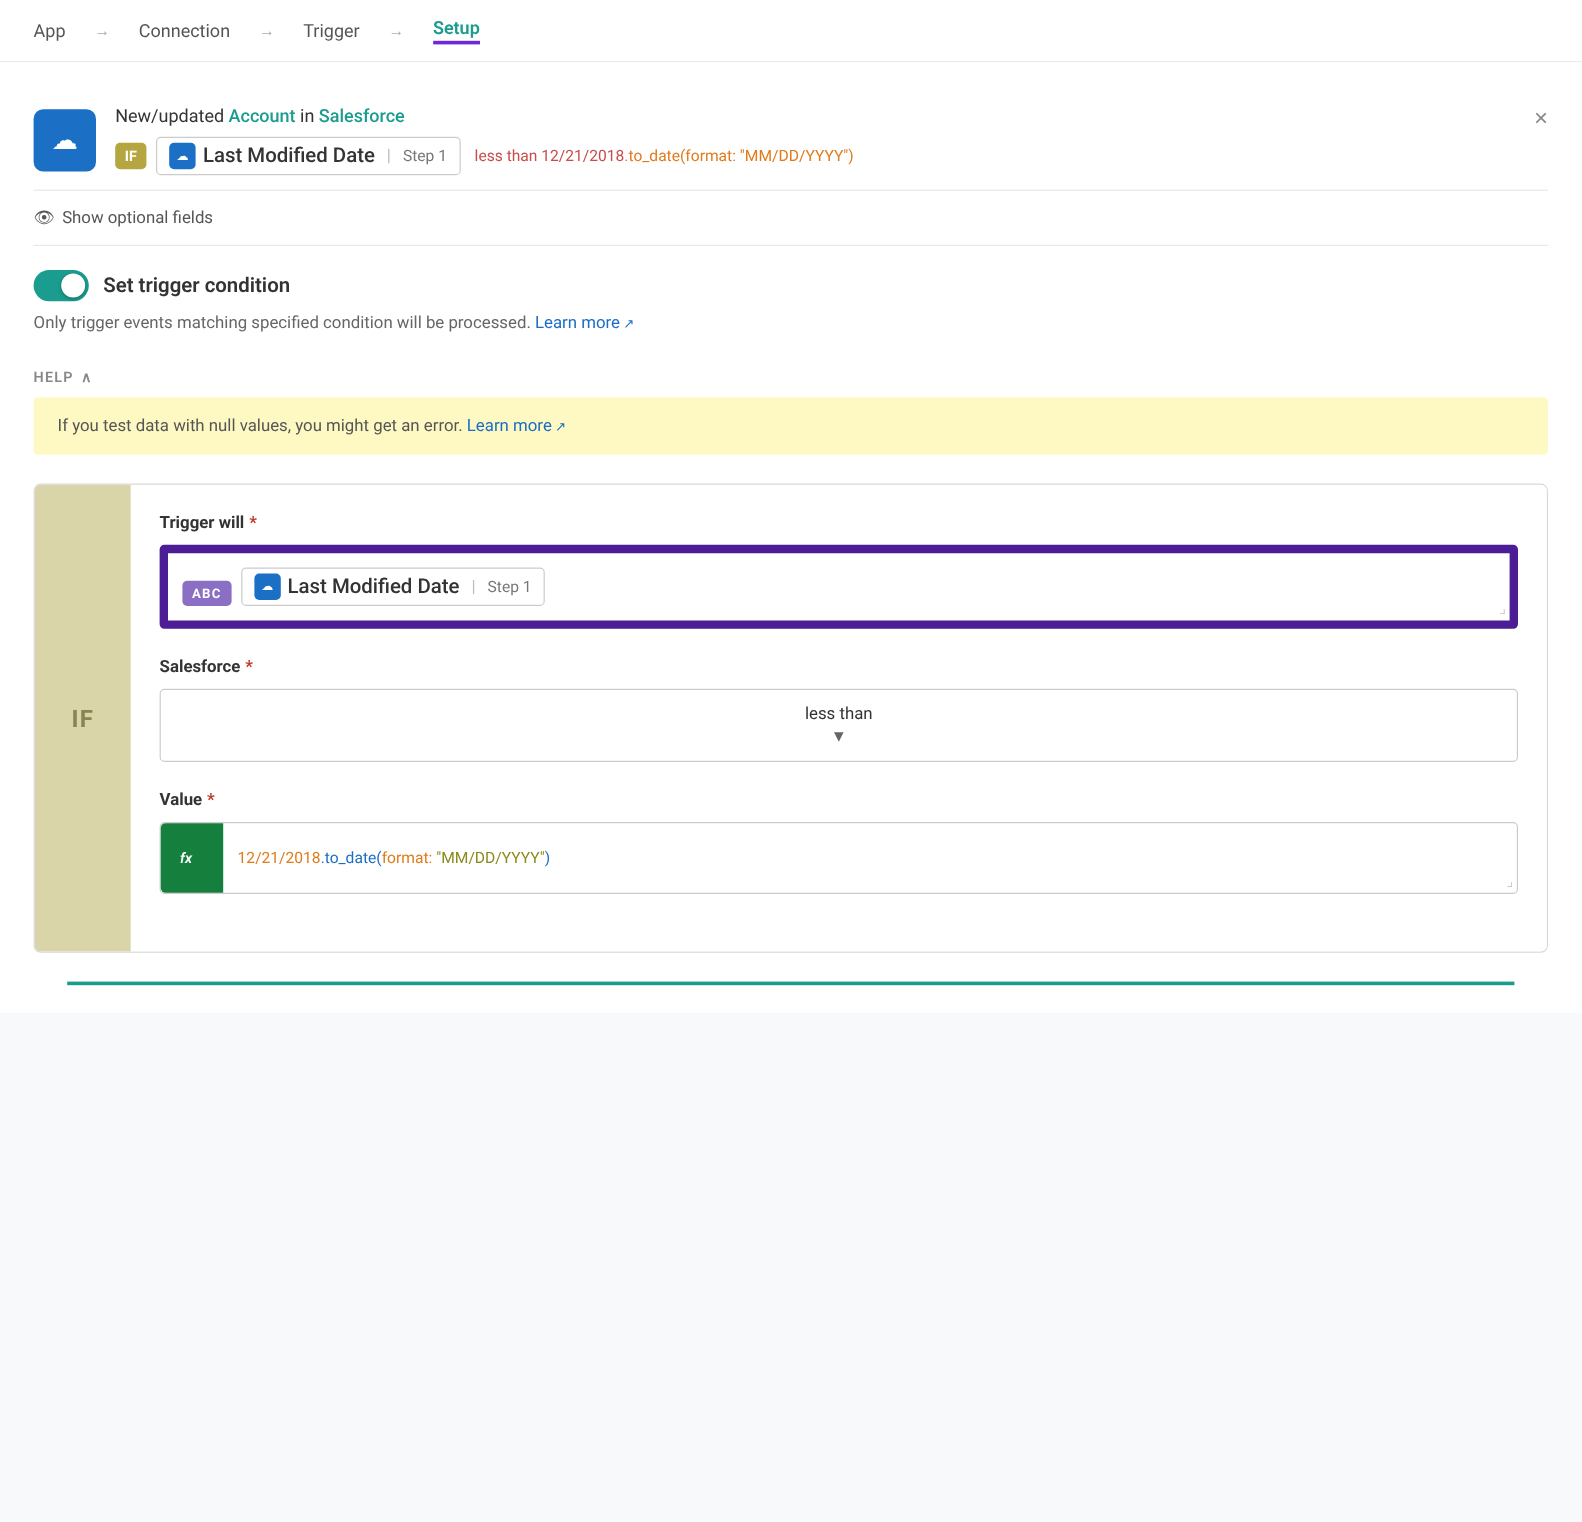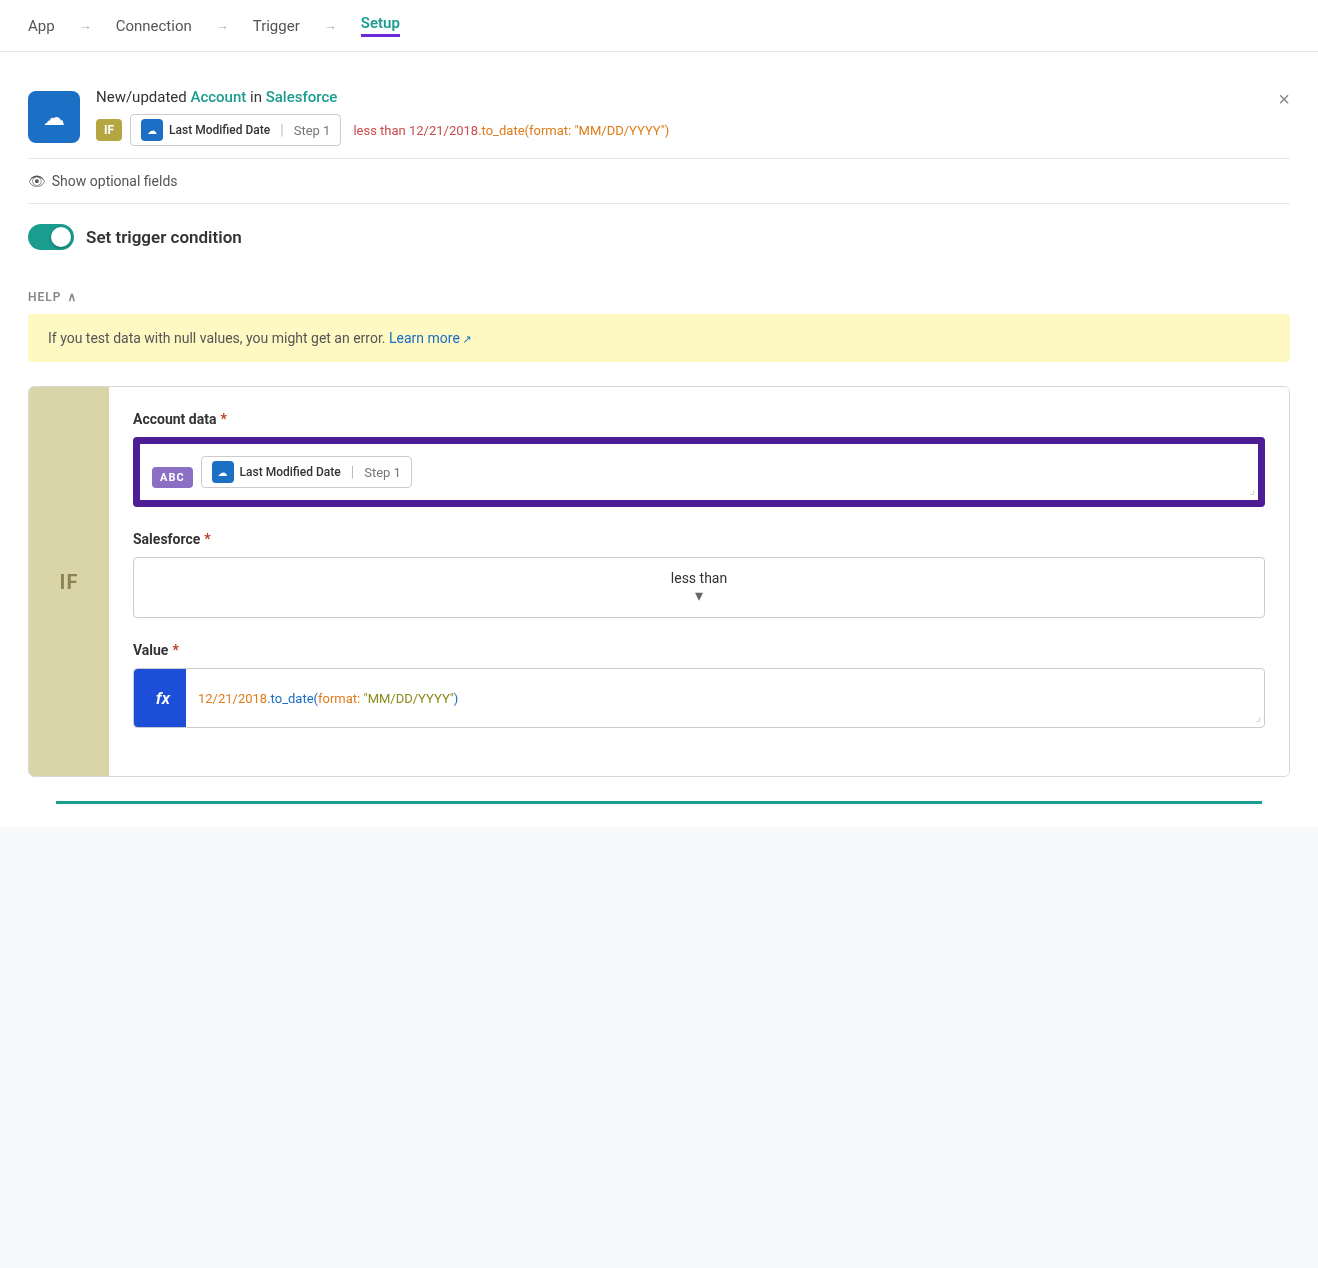--- a/index.html
+++ b/index.html
@@ -111,21 +111,21 @@
       display: flex;
       align-items: center;
       justify-content: center;
     }
     .step-logo-small .cloud-icon {
       color: white;
       font-size: 10px;
     }
     .step-field-name {
       color: #333;
-      font-size: 12px;
+      font-size: 17px;
       font-weight: 500;
     }
     .step-divider {
       color: #bbb;
       margin: 0 4px;
     }
     .step-number {
       color: #777;
       font-size: 13px;
     }
@@ -322,31 +322,31 @@
     
     .value-field {
       border: 1px solid #ccc;
       border-radius: 4px;
       display: flex;
       align-items: stretch;
       min-height: 60px;
       position: relative;
     }
     .fx-badge {
-      background: #1d4ed8;
+      background: #15803d;
       color: white;
-      font-size: 17px;
+      font-size: 12px;
       font-style: italic;
       font-weight: 600;
       padding: 0 16px;
       display: flex;
       align-items: center;
       border-radius: 4px 0 0 4px;
       min-width: 52px;
-      justify-content: flex-end;
+      justify-content: flex-start;
     }
     .value-content {
       flex: 1;
       padding: 12px;
       display: flex;
       align-items: center;
     }
     .value-text {
       font-size: 13px;
     }
@@ -417,20 +417,24 @@
   <div class="optional-fields-row">
     <span>👁</span>
     <span>Show optional fields</span>
   </div>
 
   <div class="trigger-condition-section">
     <div class="toggle-row">
       <div class="toggle-switch"></div>
       <span class="toggle-label">Set trigger condition</span>
     </div>
+    <p class="trigger-desc">
+      <span>Only trigger events matching specified condition will be processed.</span>
+      <a class="learn-more-link">Learn more</a>
+    </p>
   </div>
 
   <div class="help-section">
     <div class="help-toggle">
       <span>HELP</span>
       <span>∧</span>
     </div>
     <div class="help-content">
       <span>If you test data with null values, you might get an error.</span>
       <a class="learn-more-link">Learn more</a>
@@ -438,21 +442,21 @@
   </div>
 
   <div class="if-form-container">
     <div class="if-sidebar">
       <span class="if-label">IF</span>
     </div>
     <div class="if-form-body">
 
       <div class="form-group">
         <div class="form-group-label">
-          <span>Account data</span>
+          <span>Trigger will</span>
           <span class="required-star">*</span>
         </div>
         <div class="trigger-data-field">
           <span class="abc-badge">ABC</span>
           <div class="step-pill">
             <div class="step-logo-small">
               <span class="cloud-icon">☁</span>
             </div>
             <span class="step-field-name">Last Modified Date</span>
             <span class="step-divider">|</span>

